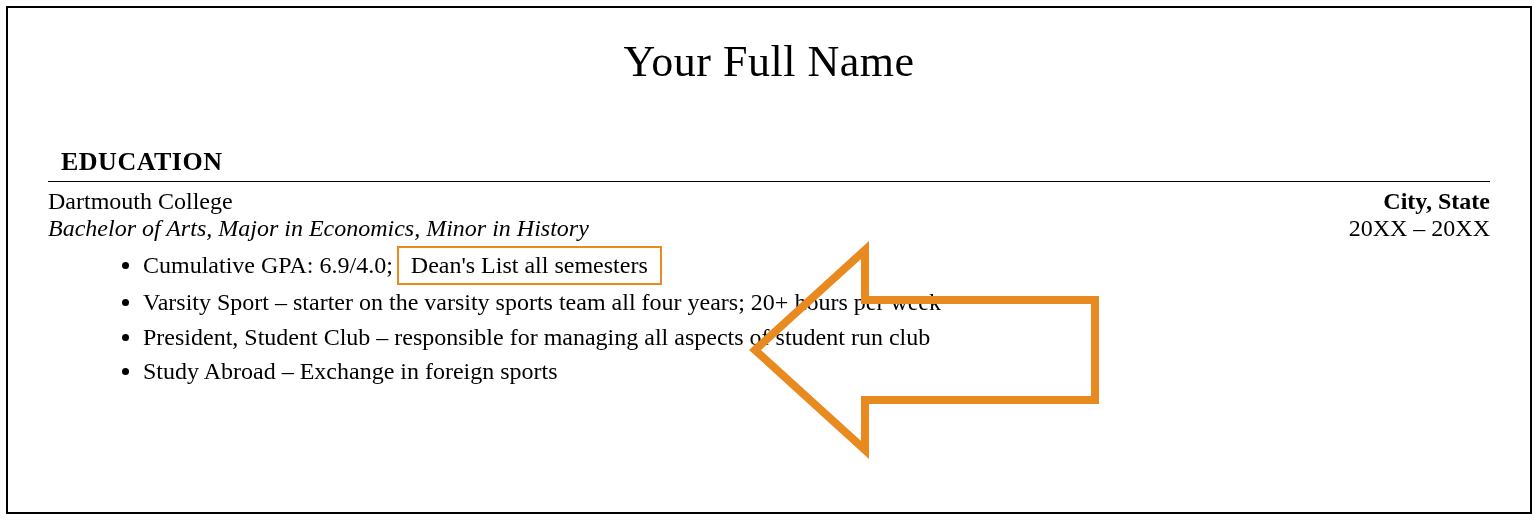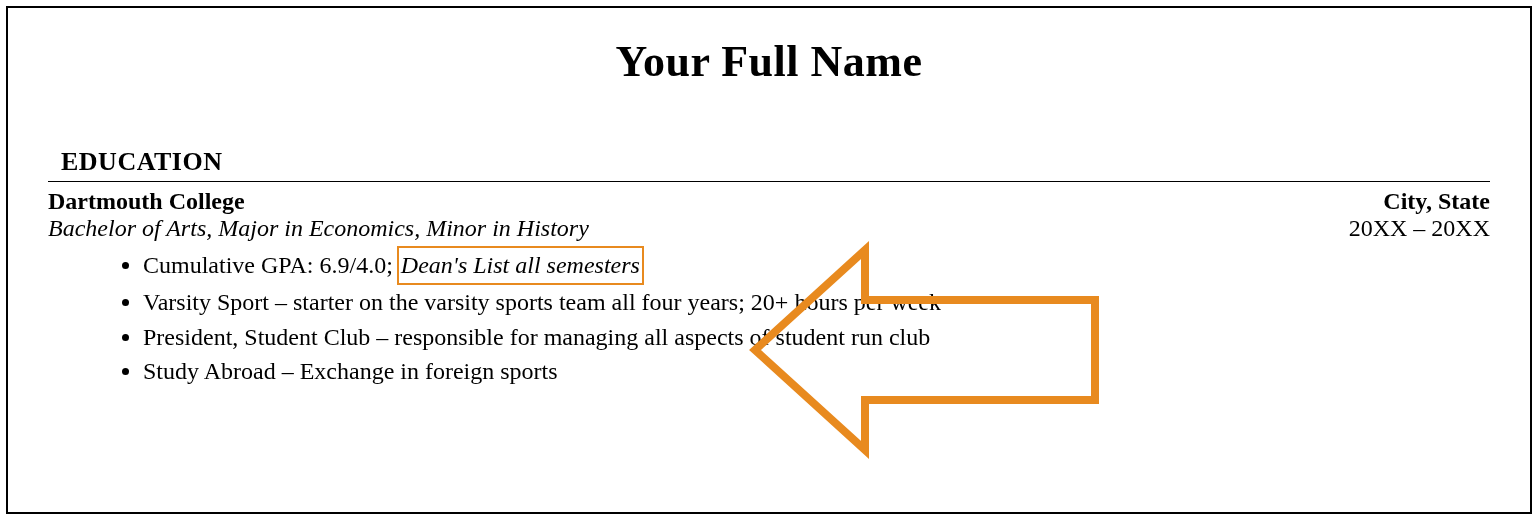--- a/index.html
+++ b/index.html
@@ -19,21 +19,21 @@
     bottom: 6px;
     border: 2px solid #000;
     padding: 28px 40px 20px 40px;
   }
   .header {
     text-align: center;
     margin-bottom: 60px;
   }
   .full-name {
     font-size: 44px;
-    font-weight: bold;
+    font-weight: normal;
     letter-spacing: 0.5px;
   }
   .contact-line {
     font-size: 24px;
     margin-top: 6px;
   }
   .section-title {
     font-size: 26px;
     font-weight: bold;
     letter-spacing: 0.5px;
@@ -43,39 +43,38 @@
     border: none;
     border-top: 1.5px solid #000;
     margin-top: 4px;
     margin-bottom: 6px;
   }
   .edu-row {
     display: flex;
     justify-content: space-between;
     font-size: 24px;
   }
-  .edu-school { font-weight: bold; }
+  .edu-school { font-weight: normal; }
   .edu-location { font-weight: bold; }
   .edu-degree { font-style: italic; font-size: 24px; }
   .edu-dates { font-size: 24px; }
   .bullets {
     margin-top: 4px;
     padding-left: 95px;
     font-size: 24px;
   }
   .bullets li {
     list-style: disc;
     line-height: 1.45;
   }
   .highlight-box {
     display: inline-block;
     border: 2.5px solid #e88a1f;
-    padding: 0 2px;
+    padding: 0 12px;
     margin-left: -2px;
-    font-style: italic;
   }
   .arrow-svg {
     position: absolute;
     pointer-events: none;
   }
 </style>
 </head>
 <body>
 
 <div class="page-border">

